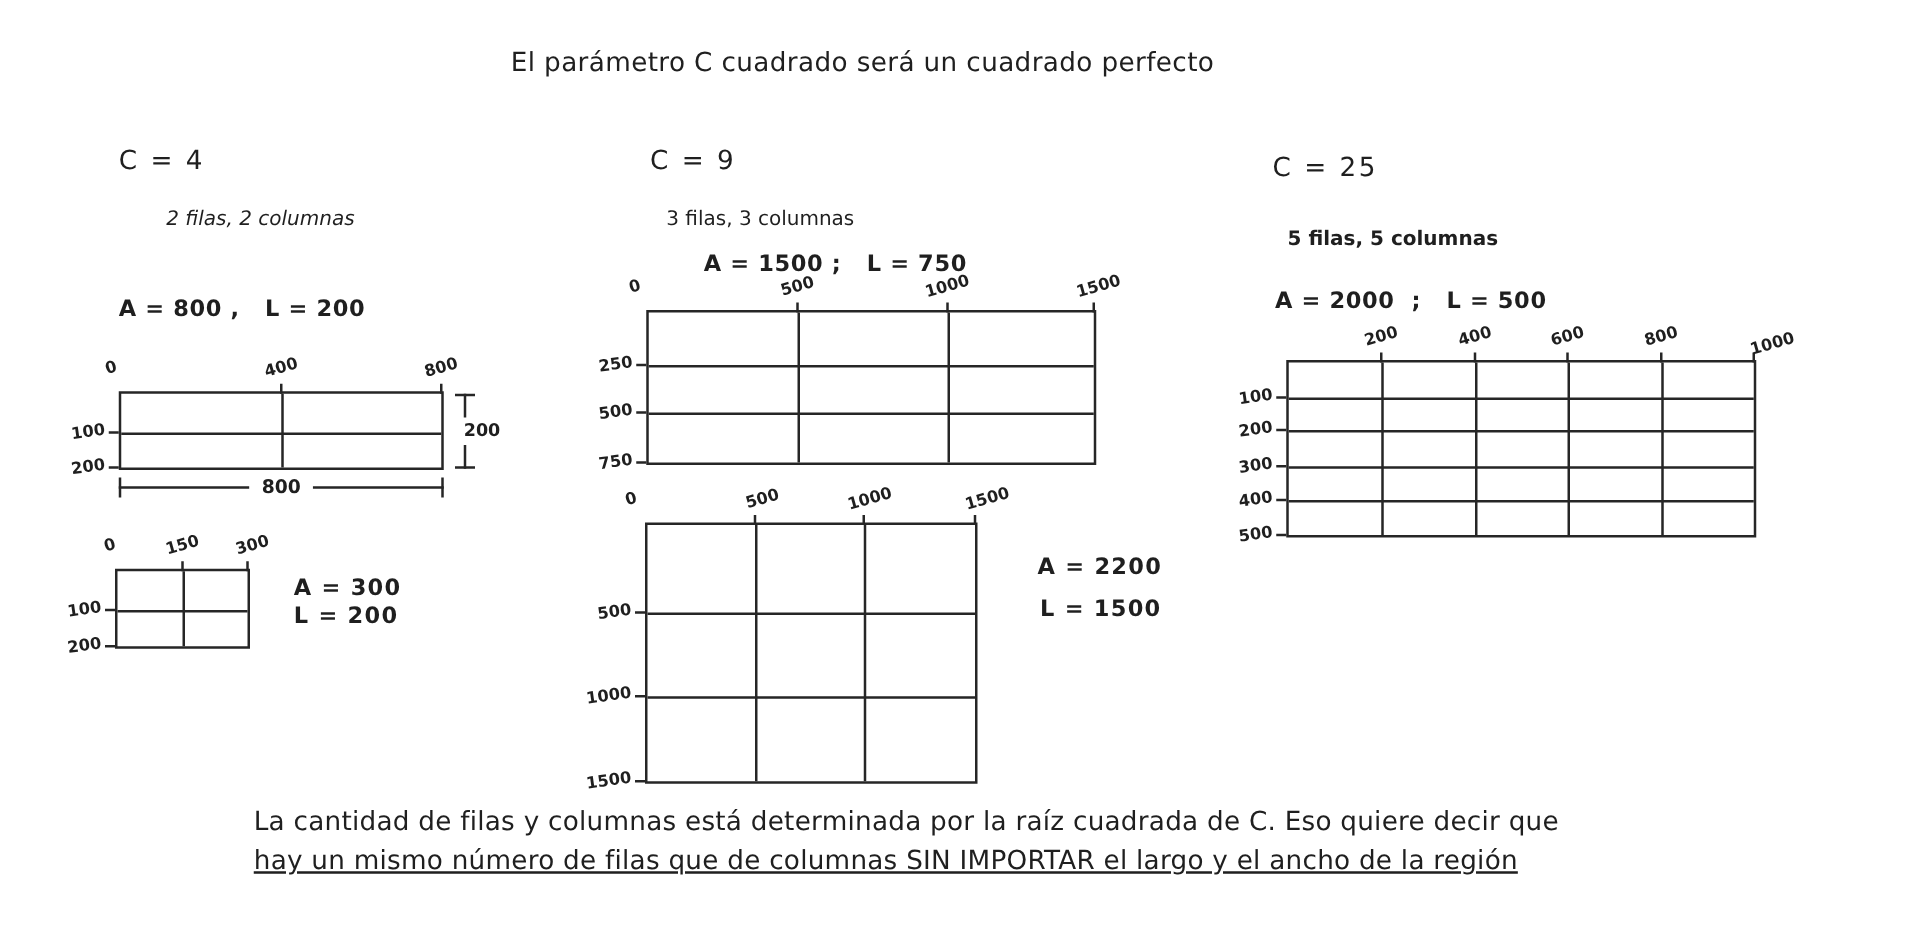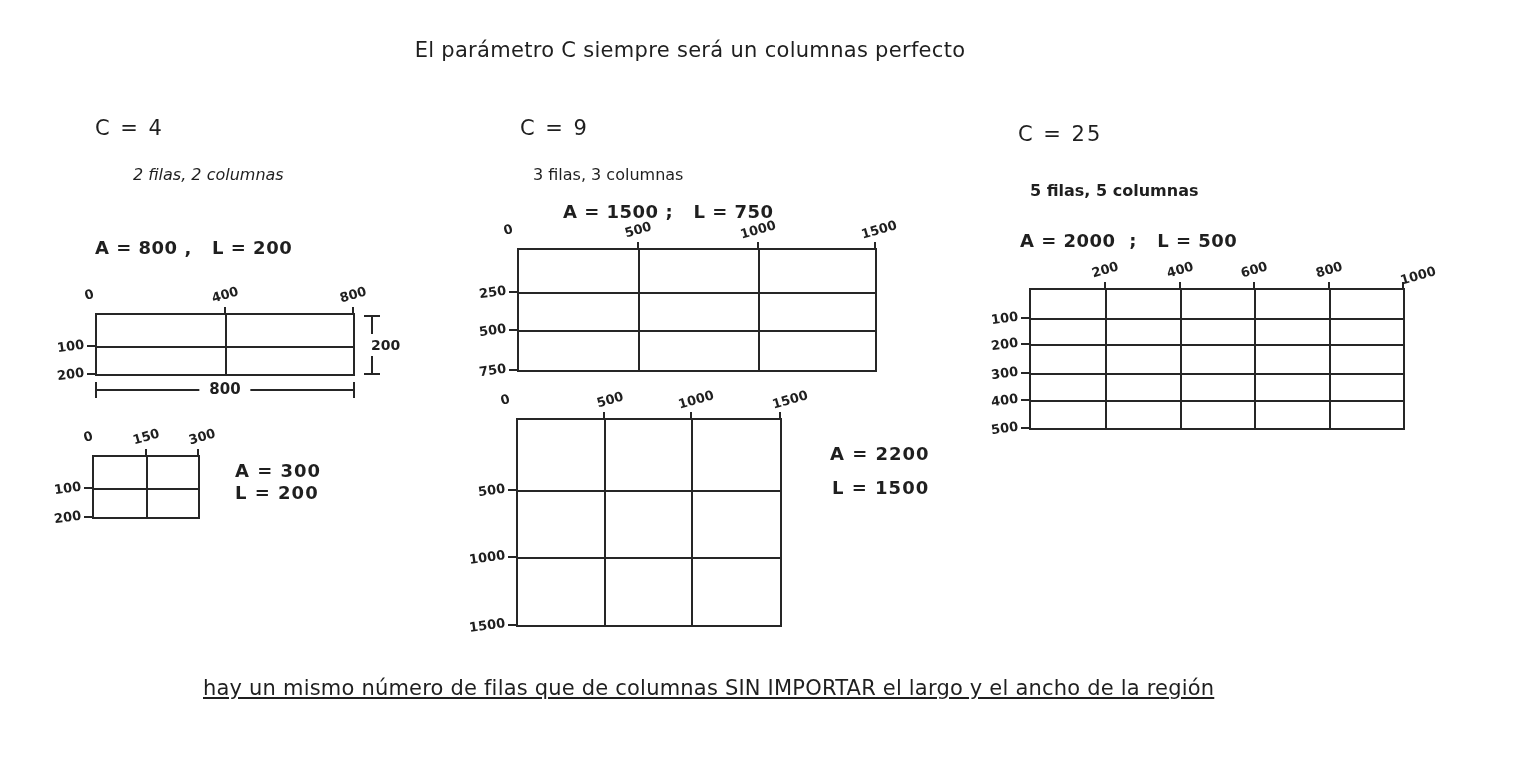--- a/index.html
+++ b/index.html
@@ -32,21 +32,21 @@
   .dim-v .cap{position:absolute;left:0;width:16px;height:2px;background:#262626;}
   .dim-v .lab{position:absolute;top:50%;left:5px;transform:translateY(-50%);
               background:#fff;padding:3px 2px;font-weight:bold;font-size:14px;}
   .footer{font-size:21px;letter-spacing:.2px;white-space:nowrap;}
 </style>
 </head>
 <body>
 
 <div class="canvas">
 
-  <div class="abs title" style="left:0;top:38px;width:1380px;text-align:center;">El parámetro C siempre será un columnas perfecto</div>
+  <div class="abs title" style="left:0;top:38px;width:1380px;text-align:center;">El parámetro C cuadrado será un cuadrado perfecto</div>
 
   <div class="abs clabel" style="left:95px;top:116px;">C = 4</div>
   <div class="abs sublabel" style="left:133px;top:165px;font-style:italic;">2 filas, 2 columnas</div>
   <div class="abs params" style="left:95px;top:237px;">A = 800 ,   L = 200</div>
 
   <div class="grid" style="left:95px;top:313px;width:260px;height:63px;">
     <div class="vline" style="left:50%;"></div>
     <div class="hline" style="top:52%;"></div>
     <div class="xtick" style="left:50%;"></div>
     <div class="xtick" style="left:100%;"></div>
@@ -163,15 +163,16 @@
     <div class="ytick" style="top:60%;"></div>
     <div class="ytick" style="top:80%;"></div>
     <div class="ytick" style="top:100%;"></div>
     <span class="ylab" style="top:20%;">100</span>
     <span class="ylab" style="top:39%;">200</span>
     <span class="ylab" style="top:60%;">300</span>
     <span class="ylab" style="top:80%;">400</span>
     <span class="ylab" style="top:100%;">500</span>
   </div>
 
+  <div class="abs footer" style="left:203px;top:645px;">La cantidad de filas y columnas está determinada por la raíz cuadrada de C. Eso quiere decir que</div>
   <div class="abs footer" style="left:203px;top:676px;text-decoration:underline;">hay un mismo número de filas que de columnas SIN IMPORTAR el largo y el ancho de la región</div>
 
 </div>
 
 </body></html>

